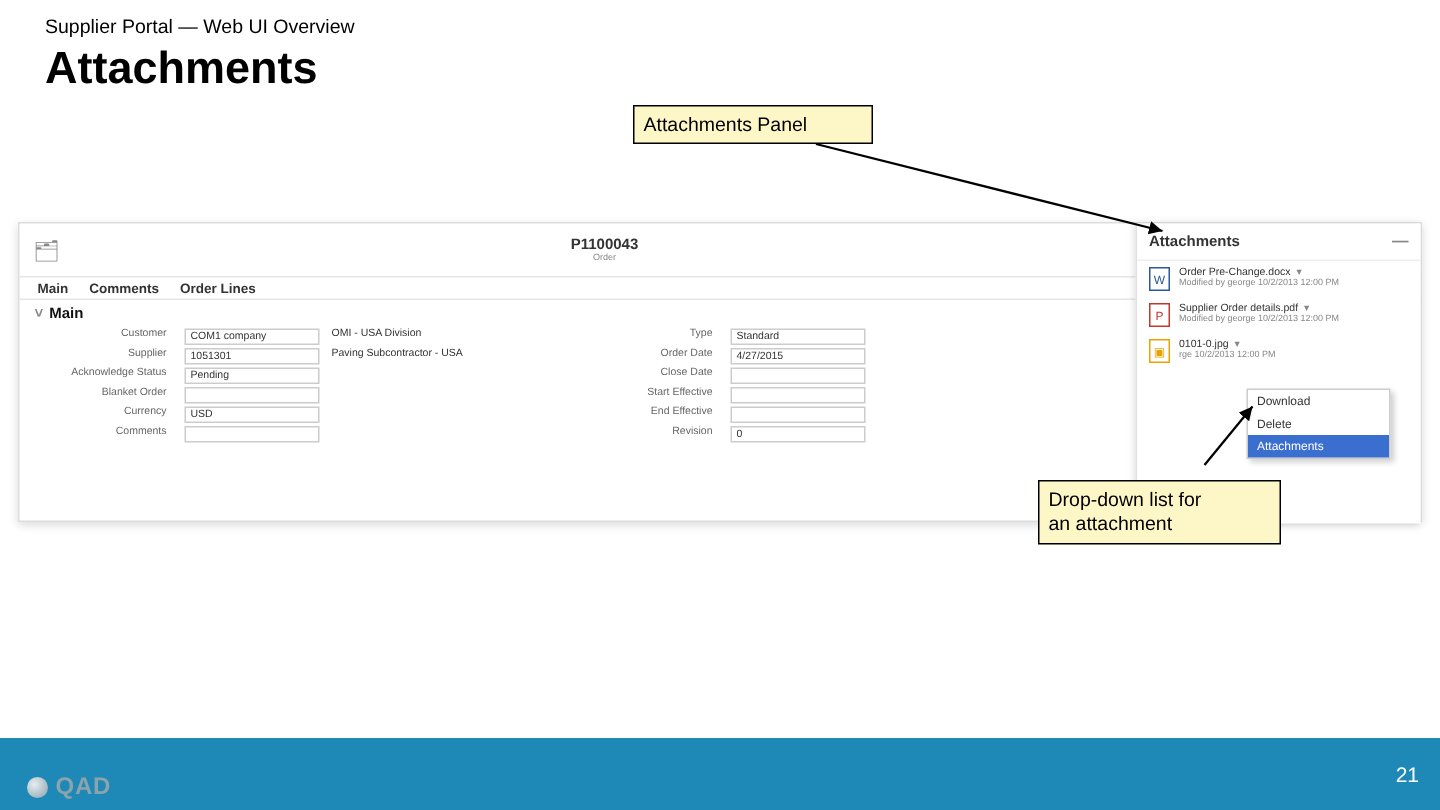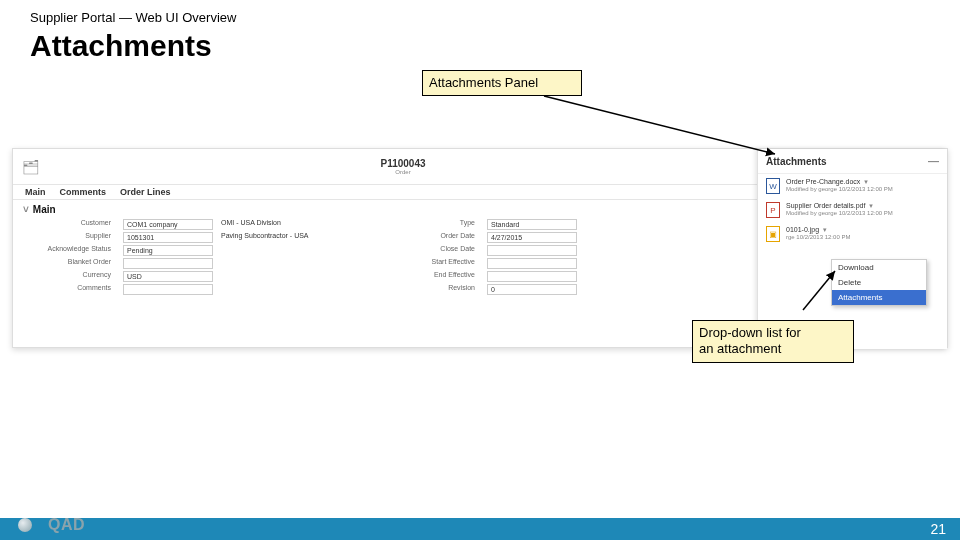--- a/index.html
+++ b/index.html
@@ -42,23 +42,23 @@
   .ap-ico.pdf { border-color: #c0392b; color: #c0392b; }
   .ap-ico.img { border-color: #e6a400; color: #e6a400; }
   .ap-txt { font-size: 7px; line-height: 1.2; color: #333; }
   .ap-sub { color: #888; font-size: 6px; }
   .ap-caret { font-size: 7px; color: #888; margin-left: 2px; }
 
   .ap-menu { position: absolute; right: 20px; top: 110px; width: 96px; background: #fff; border: 1px solid #ccc; box-shadow: 2px 2px 4px rgba(0,0,0,.2); z-index: 30; }
   .ap-menu-i { font-size: 8px; padding: 3px 6px; color: #333; cursor: default; }
   .ap-menu-i.sel { background: #3a6fcf; color: #fff; }
 
-  .footer { position: absolute; left: 0; bottom: 0; width: 960px; height: 22px; background: #1e88b7; display: flex; align-items: center; justify-content: flex-end; padding: 0 14px; }
+  .footer { position: absolute; left: 0; bottom: 0; width: 960px; height: 48px; background: #1e88b7; display: flex; align-items: center; justify-content: flex-end; padding: 0 14px; }
   .page-num { color: #fff; font-size: 14px; }
-  .logo { position: absolute; left: 18px; bottom: 6px; display: flex; align-items: center; gap: 16px; }
+  .logo { position: absolute; left: 18px; bottom: 6px; display: flex; align-items: center; gap: 5px; }
   .logo-dot { width: 14px; height: 14px; border-radius: 50%; background: radial-gradient(circle at 35% 35%, #e6ecef 0%, #8aa3ac 100%); }
   .logo-text { color: #8aa3ac; font-weight: 700; font-size: 16px; letter-spacing: .5px; }
 </style>
 </head>
 <body>
 
 <div class="slide-header">
   <div class="crumb">Supplier Portal — Web UI Overview</div>
   <div class="title">Attachments</div>
 </div>

